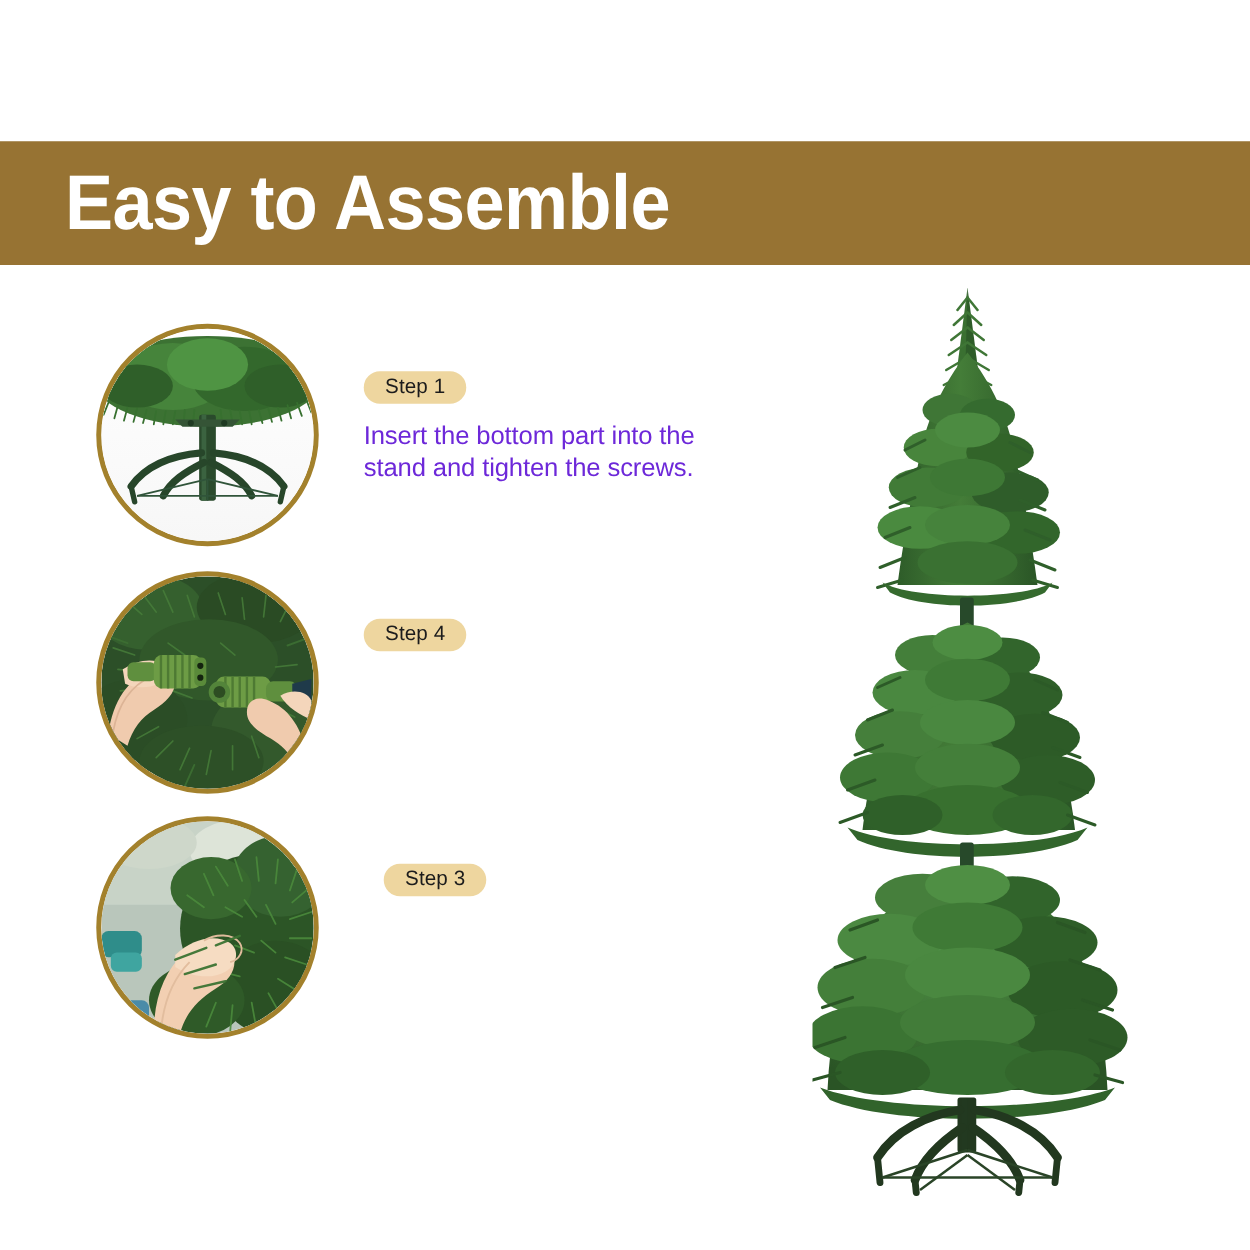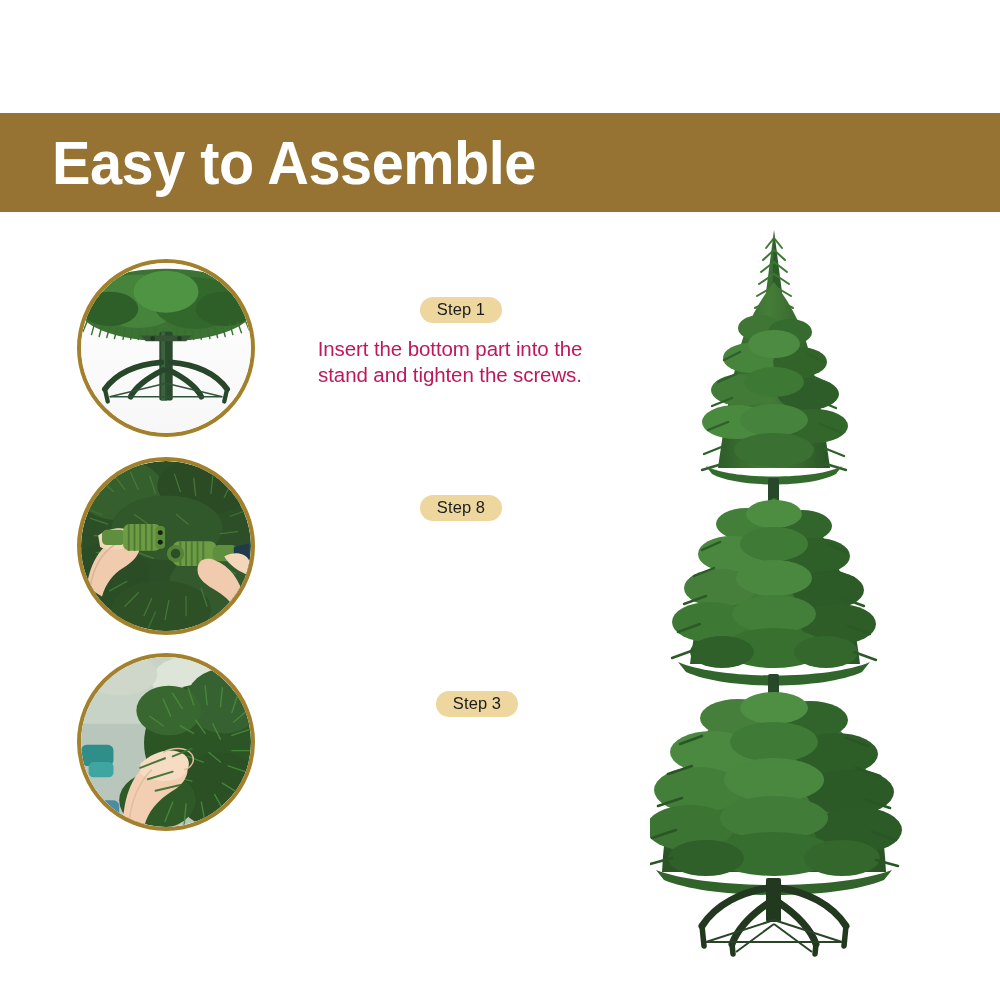--- a/index.html
+++ b/index.html
@@ -48,21 +48,20 @@
     width: 650px;
     height: 788px;
   }
   .step-row {
     position: absolute;
     left: 0;
     width: 650px;
     height: 195px;
     display: flex;
     align-items: flex-start;
-    text-align: center;
   }
   .step-row.r1 { top: 47px; }
   .step-row.r2 { top: 245px; }
   .step-row.r3 { top: 441px; gap: 16px; }
 
   
   .step-photo {
     position: relative;
     margin-left: 77px;
     width: 178px;
@@ -96,21 +95,21 @@
     font-weight: normal;
     padding: 4px 17px 5px 17px;
     border-radius: 14px;
     line-height: 17px;
     letter-spacing: 0.1px;
   }
   .step-desc {
     margin-top: 13px;
     font-size: 20.5px;
     line-height: 26px;
-    color: #be185d;
+    color: #6d28d9;
     letter-spacing: -0.1px;
     max-width: 318px;
   }
 
   
   #tree-figure {
     position: absolute;
     left: 650px;
     top: 212px;
     width: 350px;
@@ -292,21 +291,21 @@
           <g stroke="#3d6f33" stroke-width="1.6" stroke-linecap="round" opacity="0.9">
             <line x1="0" y1="48" x2="22" y2="56"></line>
               <line x1="0" y1="150" x2="20" y2="146"></line>
             <line x1="178" y1="50" x2="156" y2="58"></line>
               <line x1="70" y1="176" x2="78" y2="158"></line>
           </g>
         </svg>
       </div>
     </div>
     <div class="step-text">
-      <span class="step-badge">Step 8</span>
+      <span class="step-badge">Step 4</span>
     </div>
   </div>
 
   <div class="step-row r3">
     <div class="step-photo">
       <div class="photo-inner">
         <svg viewBox="0 0 178 178" preserveAspectRatio="xMidYMid slice">
           <rect x="0" y="0" width="178" height="178" fill="#b9c6bb"></rect>
 
           <g opacity="0.95">

